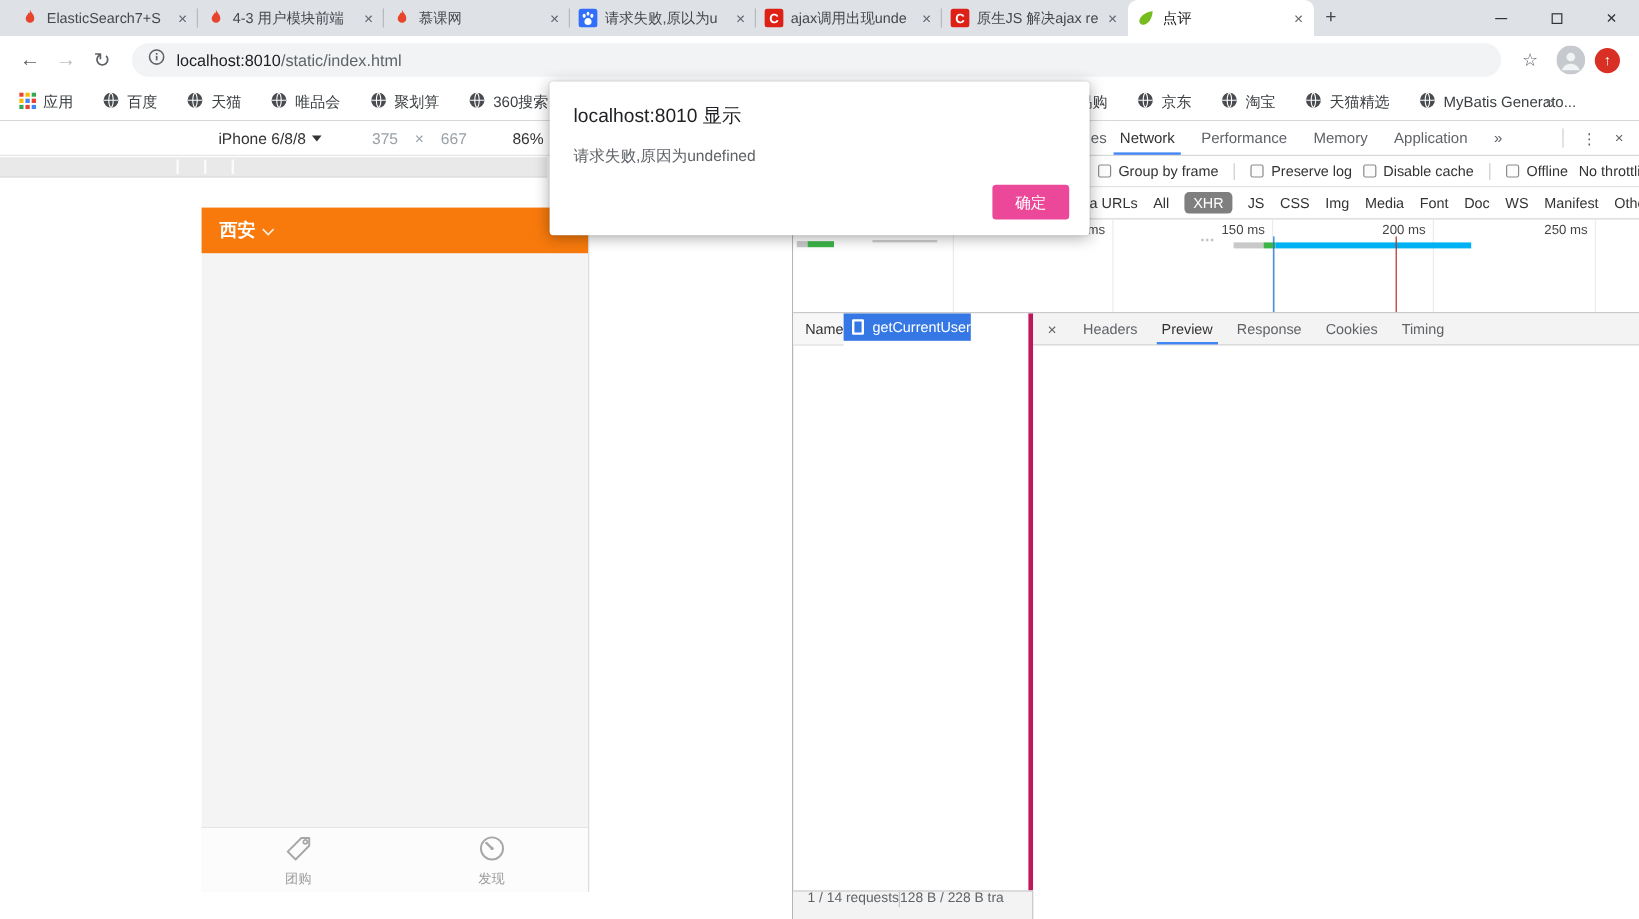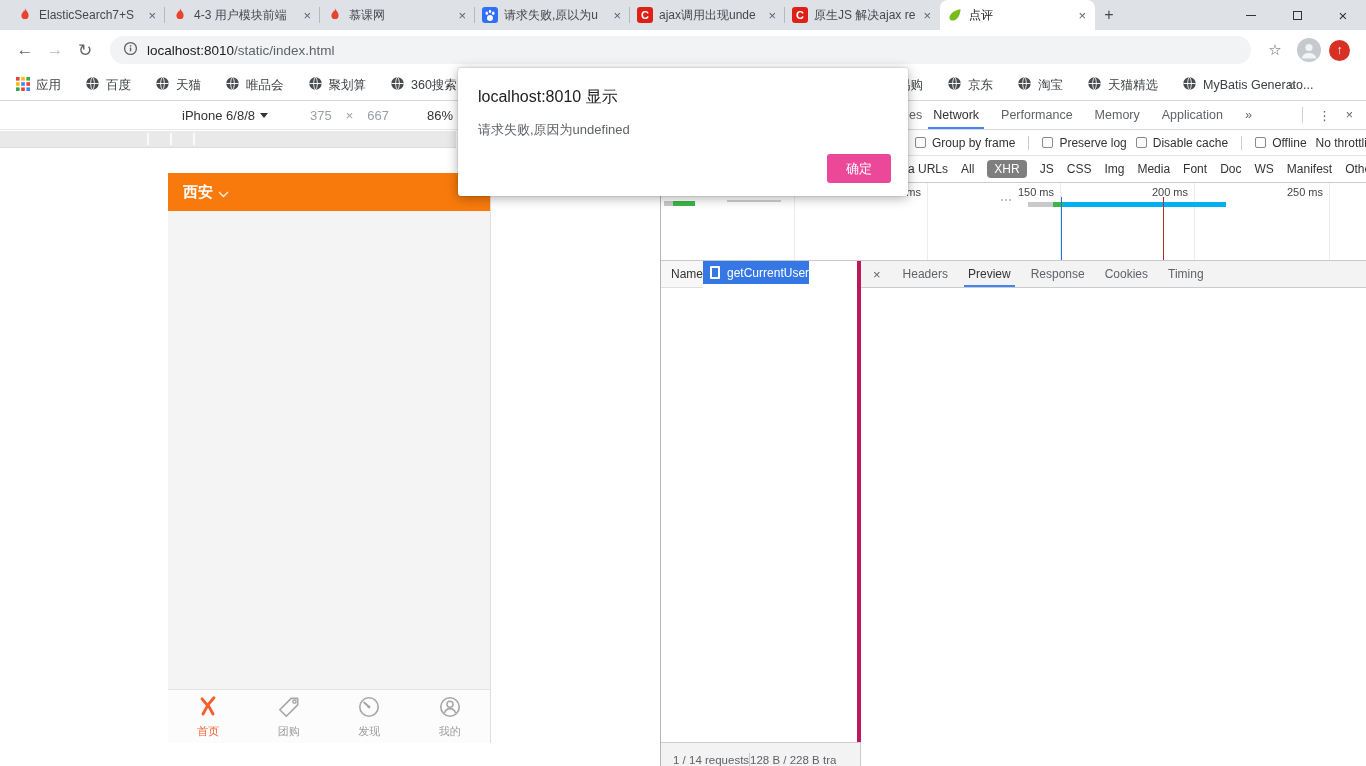--- a/index.html
+++ b/index.html
@@ -84,21 +84,21 @@
   .dt-namehead{height:27px;background:#f7f7f7;border-bottom:1px solid #e0e0e0;font-size:12px;color:#333;display:flex;align-items:center;padding-left:10px;flex:0 0 27px}
   .dt-row{height:23px;display:flex;align-items:center;gap:7px;padding-left:7px;font-size:12px}
   .dt-row.selected{background:#3578e5;color:#fff}
   .doc-ic{width:10px;height:13px;border:2px solid #fff;border-radius:1px}
   .dt-detail{flex:1;display:flex;flex-direction:column}
   .dt-detailtabs{height:27px;background:#f3f3f3;border-bottom:1px solid #ccc;display:flex;align-items:center;font-size:12px;color:#5f6368;padding-left:12px;flex:0 0 27px}
   .dt-x{margin-right:12px;font-size:13px;color:#5f6368}
   .dt-dtab{padding:0 10px;height:100%;display:flex;align-items:center;position:relative}
   .dt-dtab.active{color:#333}
   .dt-dtab.active::after{content:"";position:absolute;left:6px;right:6px;bottom:0;height:2px;background:#4285f4}
-  .dt-status{position:absolute;left:0;bottom:0;width:200px;height:24px;background:#f3f3f3;border-top:1px solid #ccc;border-right:1px solid #ccc;display:flex;align-items:flex-end;font-size:11.5px;color:#5f6368;padding-left:12px;white-space:nowrap;overflow:hidden}
+  .dt-status{position:absolute;left:0;bottom:0;width:200px;height:24px;background:#f3f3f3;border-top:1px solid #ccc;border-right:1px solid #ccc;display:flex;align-items:flex-start;font-size:11.5px;color:#5f6368;padding-left:12px;white-space:nowrap;overflow:hidden}
   .sdiv{height:13px;border-left:1px solid #c6c6c6}
 
   
   .js-dialog{position:absolute;left:458px;top:68px;width:450px;height:128px;background:#fff;border-radius:3px;box-shadow:0 2px 12px rgba(0,0,0,.32),0 0 0 1px rgba(0,0,0,.06);z-index:60;padding:19px 20px}
   .dlg-title{font-size:16px;color:#202124}
   .dlg-msg{margin-top:13px;font-size:13px;color:#5f6368}
   .dlg-btn{position:absolute;right:17px;bottom:13px;width:64px;height:29px;background:#ec4899;color:#fff;font-size:13px;border:none;border-radius:3px;display:flex;align-items:center;justify-content:center}
 </style>
 </head>
 <body>
@@ -312,48 +312,34 @@
   </div>
 
   <div class="viewport">
     <div class="m-header">
       <span>西安</span>
       <span><svg width="11" height="7" viewBox="0 0 11 7">
             <path d="M1 1l4.5 4.5L10 1" stroke="#fff" stroke-width="1.4" fill="none" opacity="0.85"></path>
           </svg></span>
     </div>
     <div class="m-tabbar">
-      <div class="m-tab active">
-        <span><svg viewBox="0 0 24 24" width="26" height="26">
-              <path d="M6.5 4.5l4.6 5.5M17.5 3.5L12 10M12 10l-4.6 8.5M12 10l4.6 8.5" stroke="#f75e2c" stroke-width="2.7" stroke-linecap="round" fill="none"></path>
-            </svg></span>
-        <span>首页</span>
-      </div>
       <div class="m-tab">
         <span><svg viewBox="0 0 24 24" width="26" height="26">
               <path d="M14 4h6v6L9.5 20.5 3.5 14.5z" fill="none" stroke="#a7a7a7" stroke-width="1.5" stroke-linejoin="round"></path>
               <circle cx="17" cy="7" r="1.5" fill="none" stroke="#a7a7a7" stroke-width="1.3"></circle>
             </svg></span>
         <span>团购</span>
       </div>
       <div class="m-tab">
         <span><svg viewBox="0 0 24 24" width="26" height="26">
               <circle cx="12" cy="12" r="8.5" fill="none" stroke="#a7a7a7" stroke-width="1.5"></circle>
               <path d="M12 12L7.6 7.8" stroke="#a7a7a7" stroke-width="1.8" stroke-linecap="round"></path>
               <circle cx="12" cy="12" r="1.3" fill="#a7a7a7"></circle>
             </svg></span>
         <span>发现</span>
-      </div>
-      <div class="m-tab">
-        <span><svg viewBox="0 0 24 24" width="26" height="26">
-              <circle cx="12" cy="12" r="8.5" fill="none" stroke="#a7a7a7" stroke-width="1.5"></circle>
-              <circle cx="12" cy="9.5" r="2.8" fill="none" stroke="#a7a7a7" stroke-width="1.4"></circle>
-              <path d="M6.8 17.6c.9-2.6 2.8-4.1 5.2-4.1s4.3 1.5 5.2 4.1" fill="none" stroke="#a7a7a7" stroke-width="1.4"></path>
-            </svg></span>
-        <span>我的</span>
       </div>
     </div>
   </div>
 
   <div class="devtools">
     <div class="dt-panels">
       <span class="dt-tail">es</span>
       <div class="dt-panel active">Network</div>
       <div class="dt-panel">Performance</div>
       <div class="dt-panel">Memory</div>

